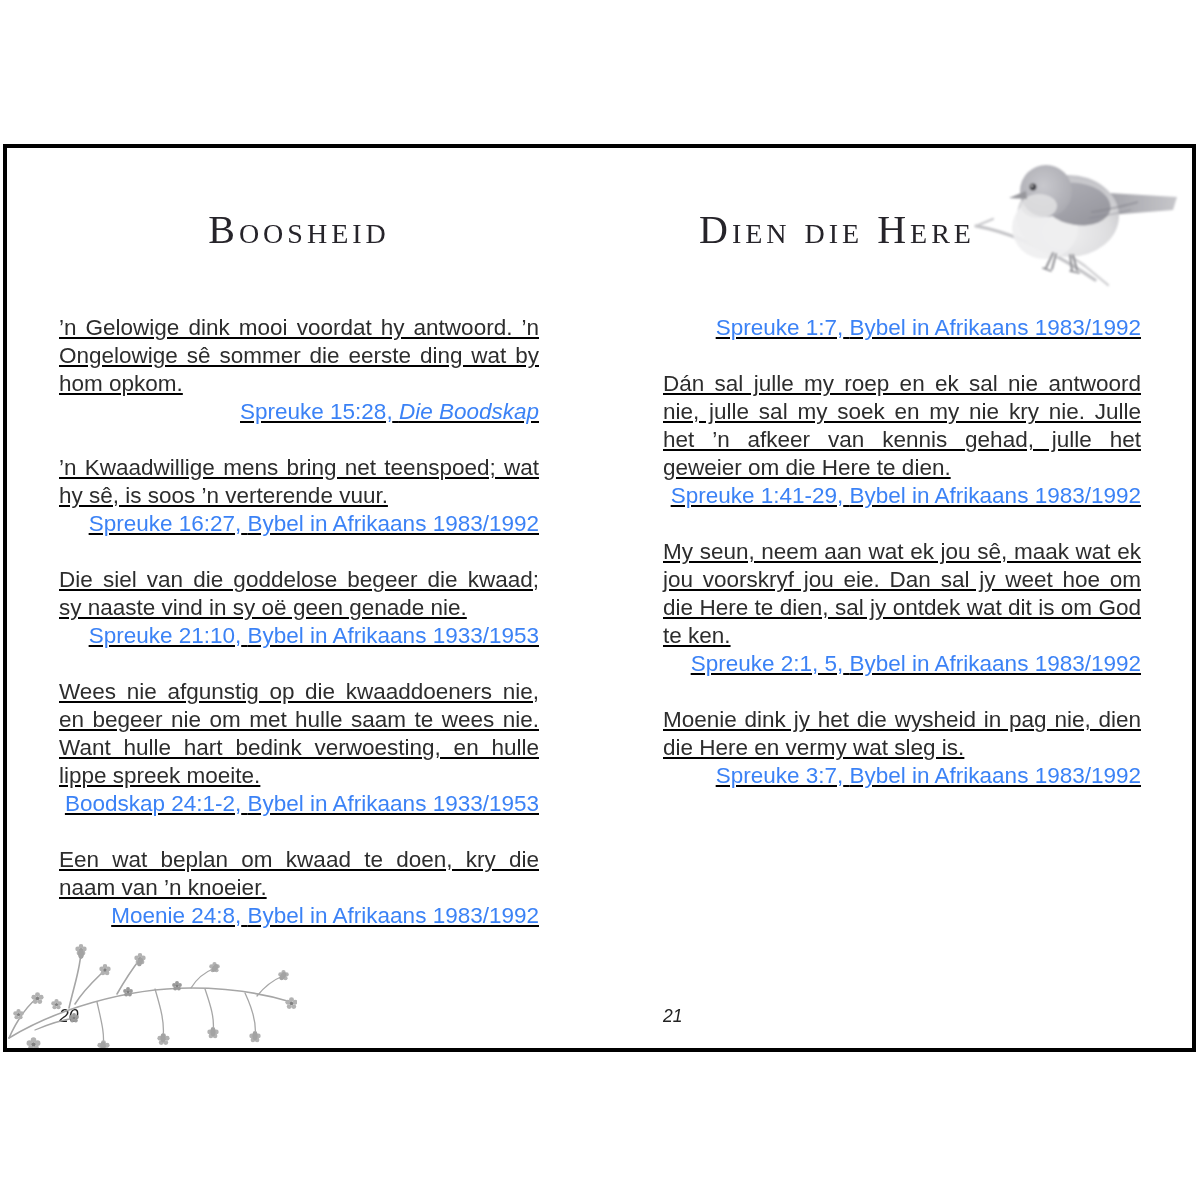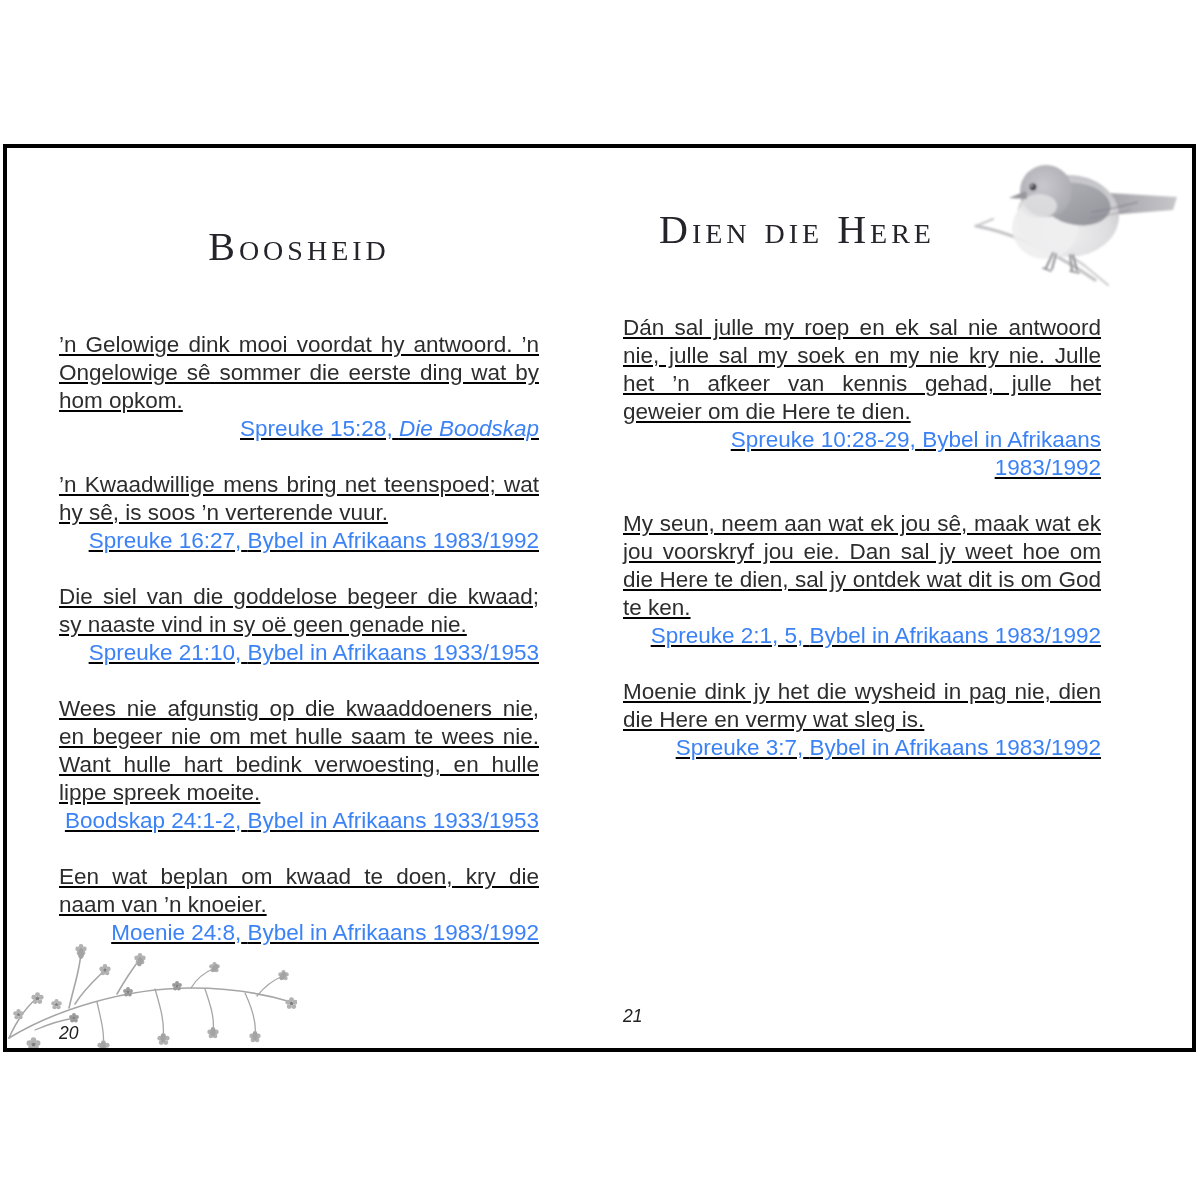--- a/index.html
+++ b/index.html
@@ -19,22 +19,22 @@
     height: 900px;
     border: 4px solid #000000;
     background: #ffffff;
     overflow: hidden;
   }
   .column {
     position: absolute;
     top: 0;
     height: 100%;
   }
-  .column.left  { left: 52px;  width: 480px; margin-top: 17px; }
-  .column.right { left: 616px; width: 478px; }
+  .column.left  { left: 52px;  width: 480px; }
+  .column.right { left: 656px; width: 478px; }
 
   .page-title {
     position: absolute;
     top: 58px;
     left: 0;
     right: 0;
     text-align: center;
     font-family: "Liberation Serif", serif;
     font-variant: small-caps;
     font-weight: 400;
@@ -127,25 +127,26 @@
     <p class="ref"><span>Moenie 24:8,</span> <span class="src">Bybel in Afrikaans 1983/1992</span></p>
   </div>
 </div>
     <div class="page-number">20</div>
   </div>
 
   <div class="column right">
     <div class="page-title">Dien die Here</div>
     <div class="entries">
   <div class="entry">
+    <p class="ref"><span>Spreuke 1:7,</span> <span class="src">Bybel in Afrikaans 1983/1992</span></p>
   </div>
 
   <div class="entry">
     <p class="verse">Dán sal julle my roep en ek sal nie antwoord nie, julle sal my soek en my nie kry nie. Julle het ’n afkeer van kennis gehad, julle het geweier om die Here te dien.</p>
-    <p class="ref"><span>Spreuke 10:28-29,</span> <span class="src">Bybel in Afrikaans 1983/1992</span></p>
+    <p class="ref"><span>Spreuke 1:41-29,</span> <span class="src">Bybel in Afrikaans 1983/1992</span></p>
   </div>
 
   <div class="entry">
     <p class="verse">My seun, neem aan wat ek jou sê, maak wat ek jou voorskryf jou eie. Dan sal jy weet hoe om die Here te dien, sal jy ontdek wat dit is om God te ken.</p>
     <p class="ref"><span>Spreuke 2:1, 5,</span> <span class="src">Bybel in Afrikaans 1983/1992</span></p>
   </div>
 
   <div class="entry">
     <p class="verse">Moenie dink jy het die wysheid in pag nie, dien die Here en vermy wat sleg is.</p>
     <p class="ref"><span>Spreuke 3:7,</span> <span class="src">Bybel in Afrikaans 1983/1992</span></p>

